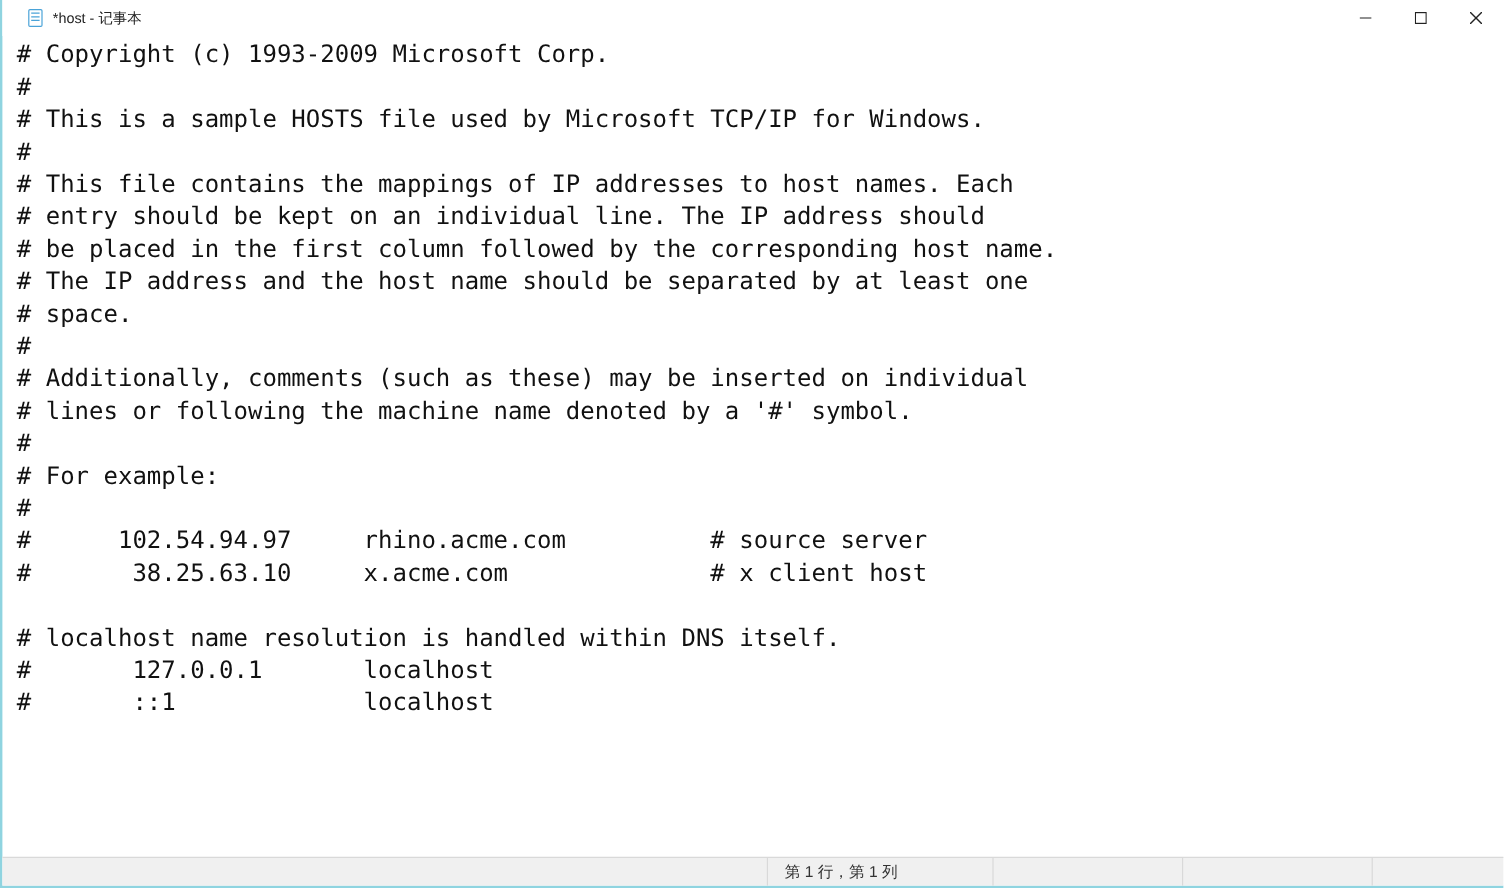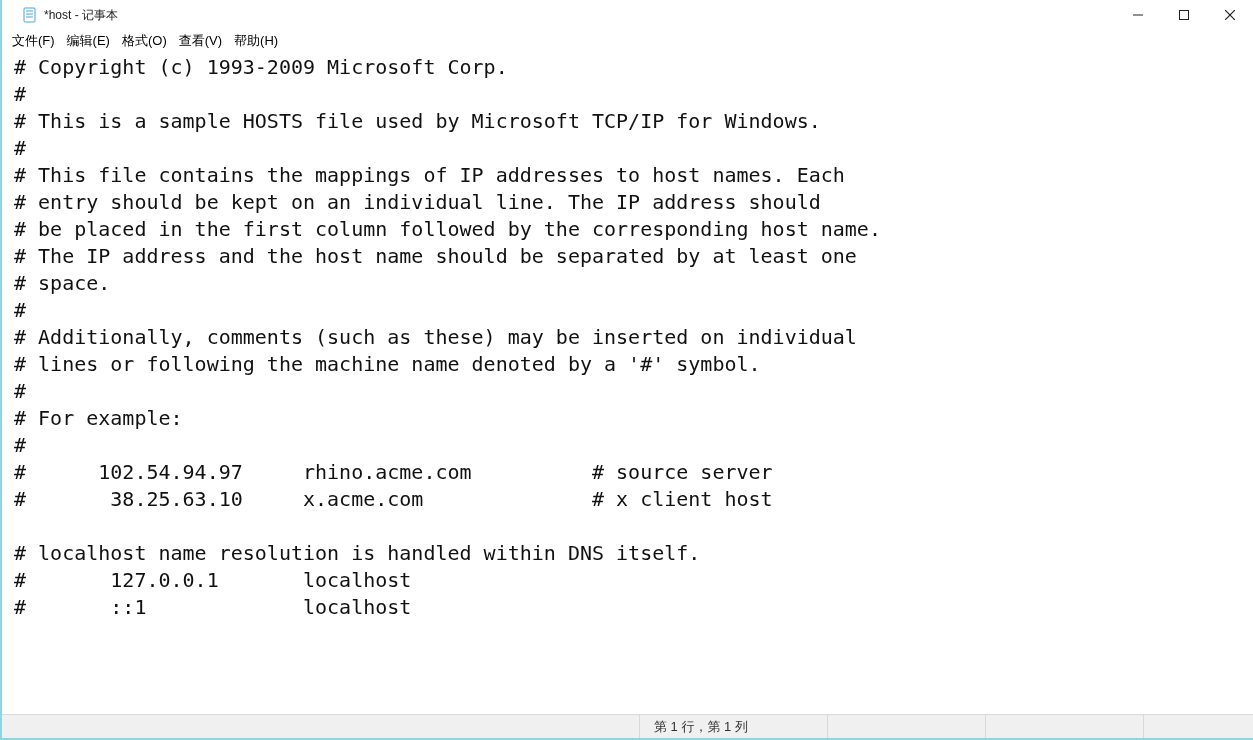--- a/index.html
+++ b/index.html
@@ -129,27 +129,20 @@
       </div>
       <div class="ctrl close">
         <svg viewBox="0 0 10 10">
             <line x1="0" y1="0" x2="10" y2="10"></line>
             <line x1="10" y1="0" x2="0" y2="10"></line>
           </svg>
       </div>
     </div>
   </div>
 
-  <div class="menubar">
-    <span class="menu-item">文件(F)</span>
-    <span class="menu-item">编辑(E)</span>
-    <span class="menu-item">格式(O)</span>
-    <span class="menu-item">查看(V)</span>
-    <span class="menu-item">帮助(H)</span>
-  </div>
 
   <div class="editor-wrap">
     <div class="editor"># Copyright (c) 1993-2009 Microsoft Corp.
 #
 # This is a sample HOSTS file used by Microsoft TCP/IP for Windows.
 #
 # This file contains the mappings of IP addresses to host names. Each
 # entry should be kept on an individual line. The IP address should
 # be placed in the first column followed by the corresponding host name.
 # The IP address and the host name should be separated by at least one

